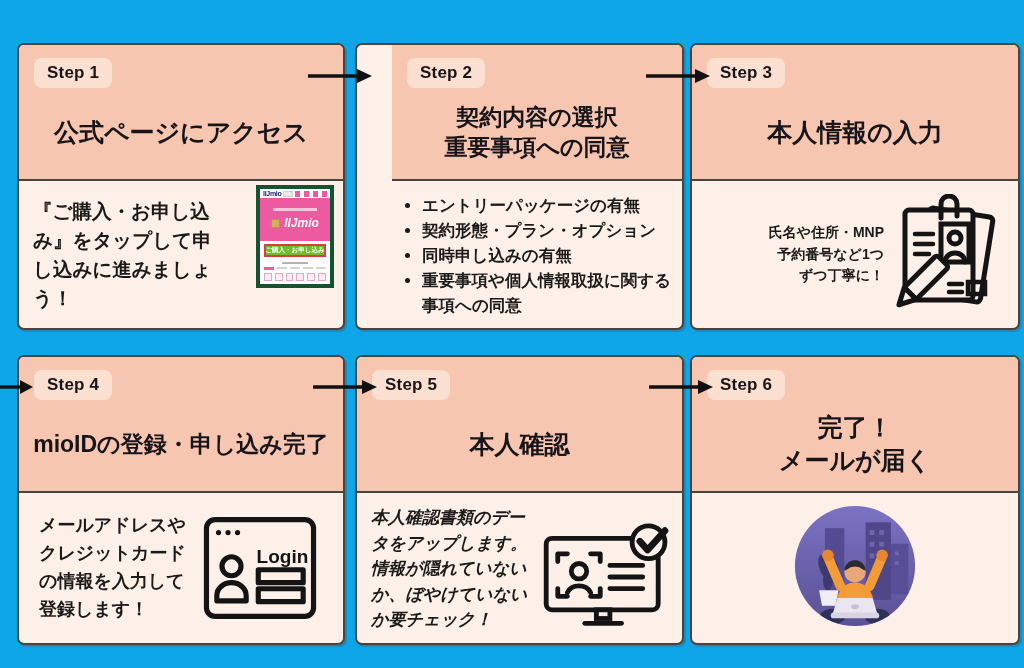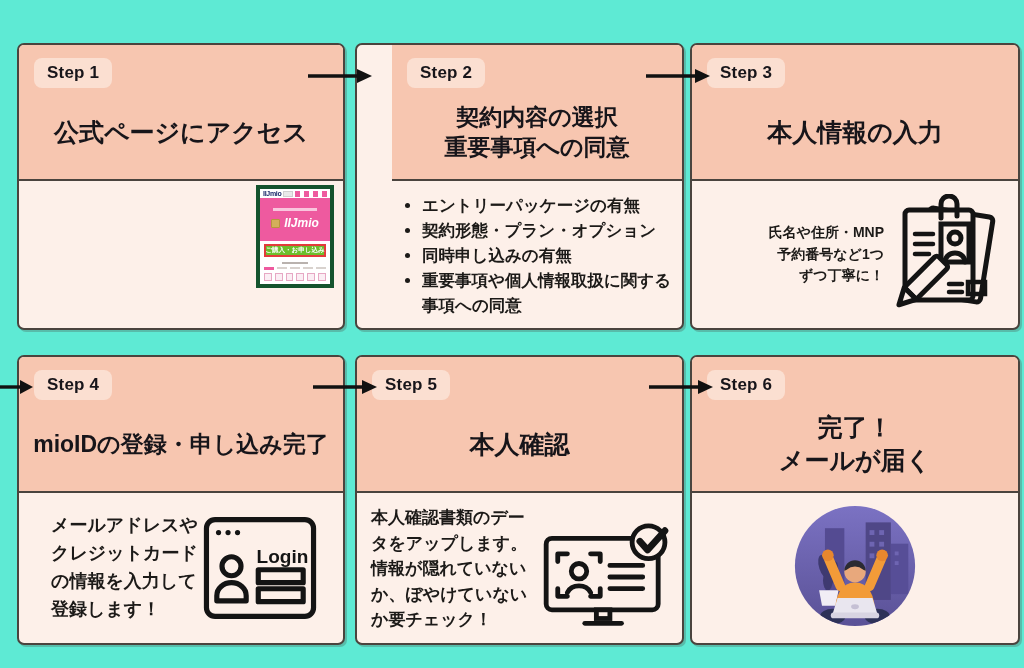--- a/index.html
+++ b/index.html
@@ -1,18 +1,18 @@
 <!DOCTYPE html>
 <html><head>
 <meta charset="utf-8">
 <style>
   * { margin:0; padding:0; box-sizing:border-box; }
   html,body { background:#ffffff; }
   body { font-family:"Liberation Sans","DejaVu Sans",sans-serif; color:#1c1a18; }
-  .page { position:relative; width:1024px; height:668px; background:#5eead4; overflow:hidden; }
+  .page { position:relative; width:1024px; height:668px; background:#0ea5e9; overflow:hidden; }
 
   .card {
     position:absolute; background:#fdf0e9;
     border:2px solid #4a443e; border-radius:7px; overflow:hidden;
     box-shadow:2px 2px 0 rgba(77,68,62,.28);
   }
   .card-header {
     position:relative; height:136px; background:#f7c6b0;
     border-bottom:2px solid #4a443e;
     display:flex; align-items:center; justify-content:center;
@@ -71,41 +71,42 @@
 
   
   .bullets { margin:12px 10px 4px 30px; }
   .bullets li { font-size:16.5px; font-weight:700; line-height:1.52; }
 
   
   .split { display:flex; align-items:center; height:100%; }
   .split .txt { font-weight:700; white-space:pre-line; }
   .s3-txt { flex:1; text-align:right; font-size:14px; line-height:1.55; padding-left:20px; }
   .s3-icon { width:134px; display:flex; justify-content:center; padding-right:8px; }
-  .s4-txt { flex:1; font-size:18px; line-height:1.55; padding-left:32px; }
+  .s4-txt { flex:1; font-size:18px; line-height:1.55; padding-left:20px; }
   .s4-icon { width:140px; display:flex; justify-content:center; padding-right:26px; }
 
   
-  .s5-body { padding:12px 10px 8px 14px; font-size:17px; font-weight:700; line-height:1.5; }
+  .s5-body { padding:12px 10px 8px 14px; font-size:17px; font-weight:700; line-height:1.5;font-style:italic; }
   .s5-icon { float:right; margin:16px 0 0 2px; }
 
   
   .s6-body { display:flex; align-items:center; justify-content:center; height:100%; }
 </style>
 </head>
 <body>
 
 <div class="page">
 
   <div class="card" style="left:17px; top:43px; width:328px; height:287px;">
     <div class="card-header">
       <div class="badge">Step 1</div>
       <div class="title">公式ページにアクセス</div>
     </div>
     <div class="card-body">
+      <div class="s1-text">『ご購入・お申し込み』をタップして申し込みに進みましょう！</div>
       <div class="phone">
         <div class="p-top">
           <span class="p-logo">IIJmio</span>
           <span class="p-chip"></span>
           <span class="p-nav">
               <i></i>
               <i></i>
               <i></i>
               <i></i>
             </span>

